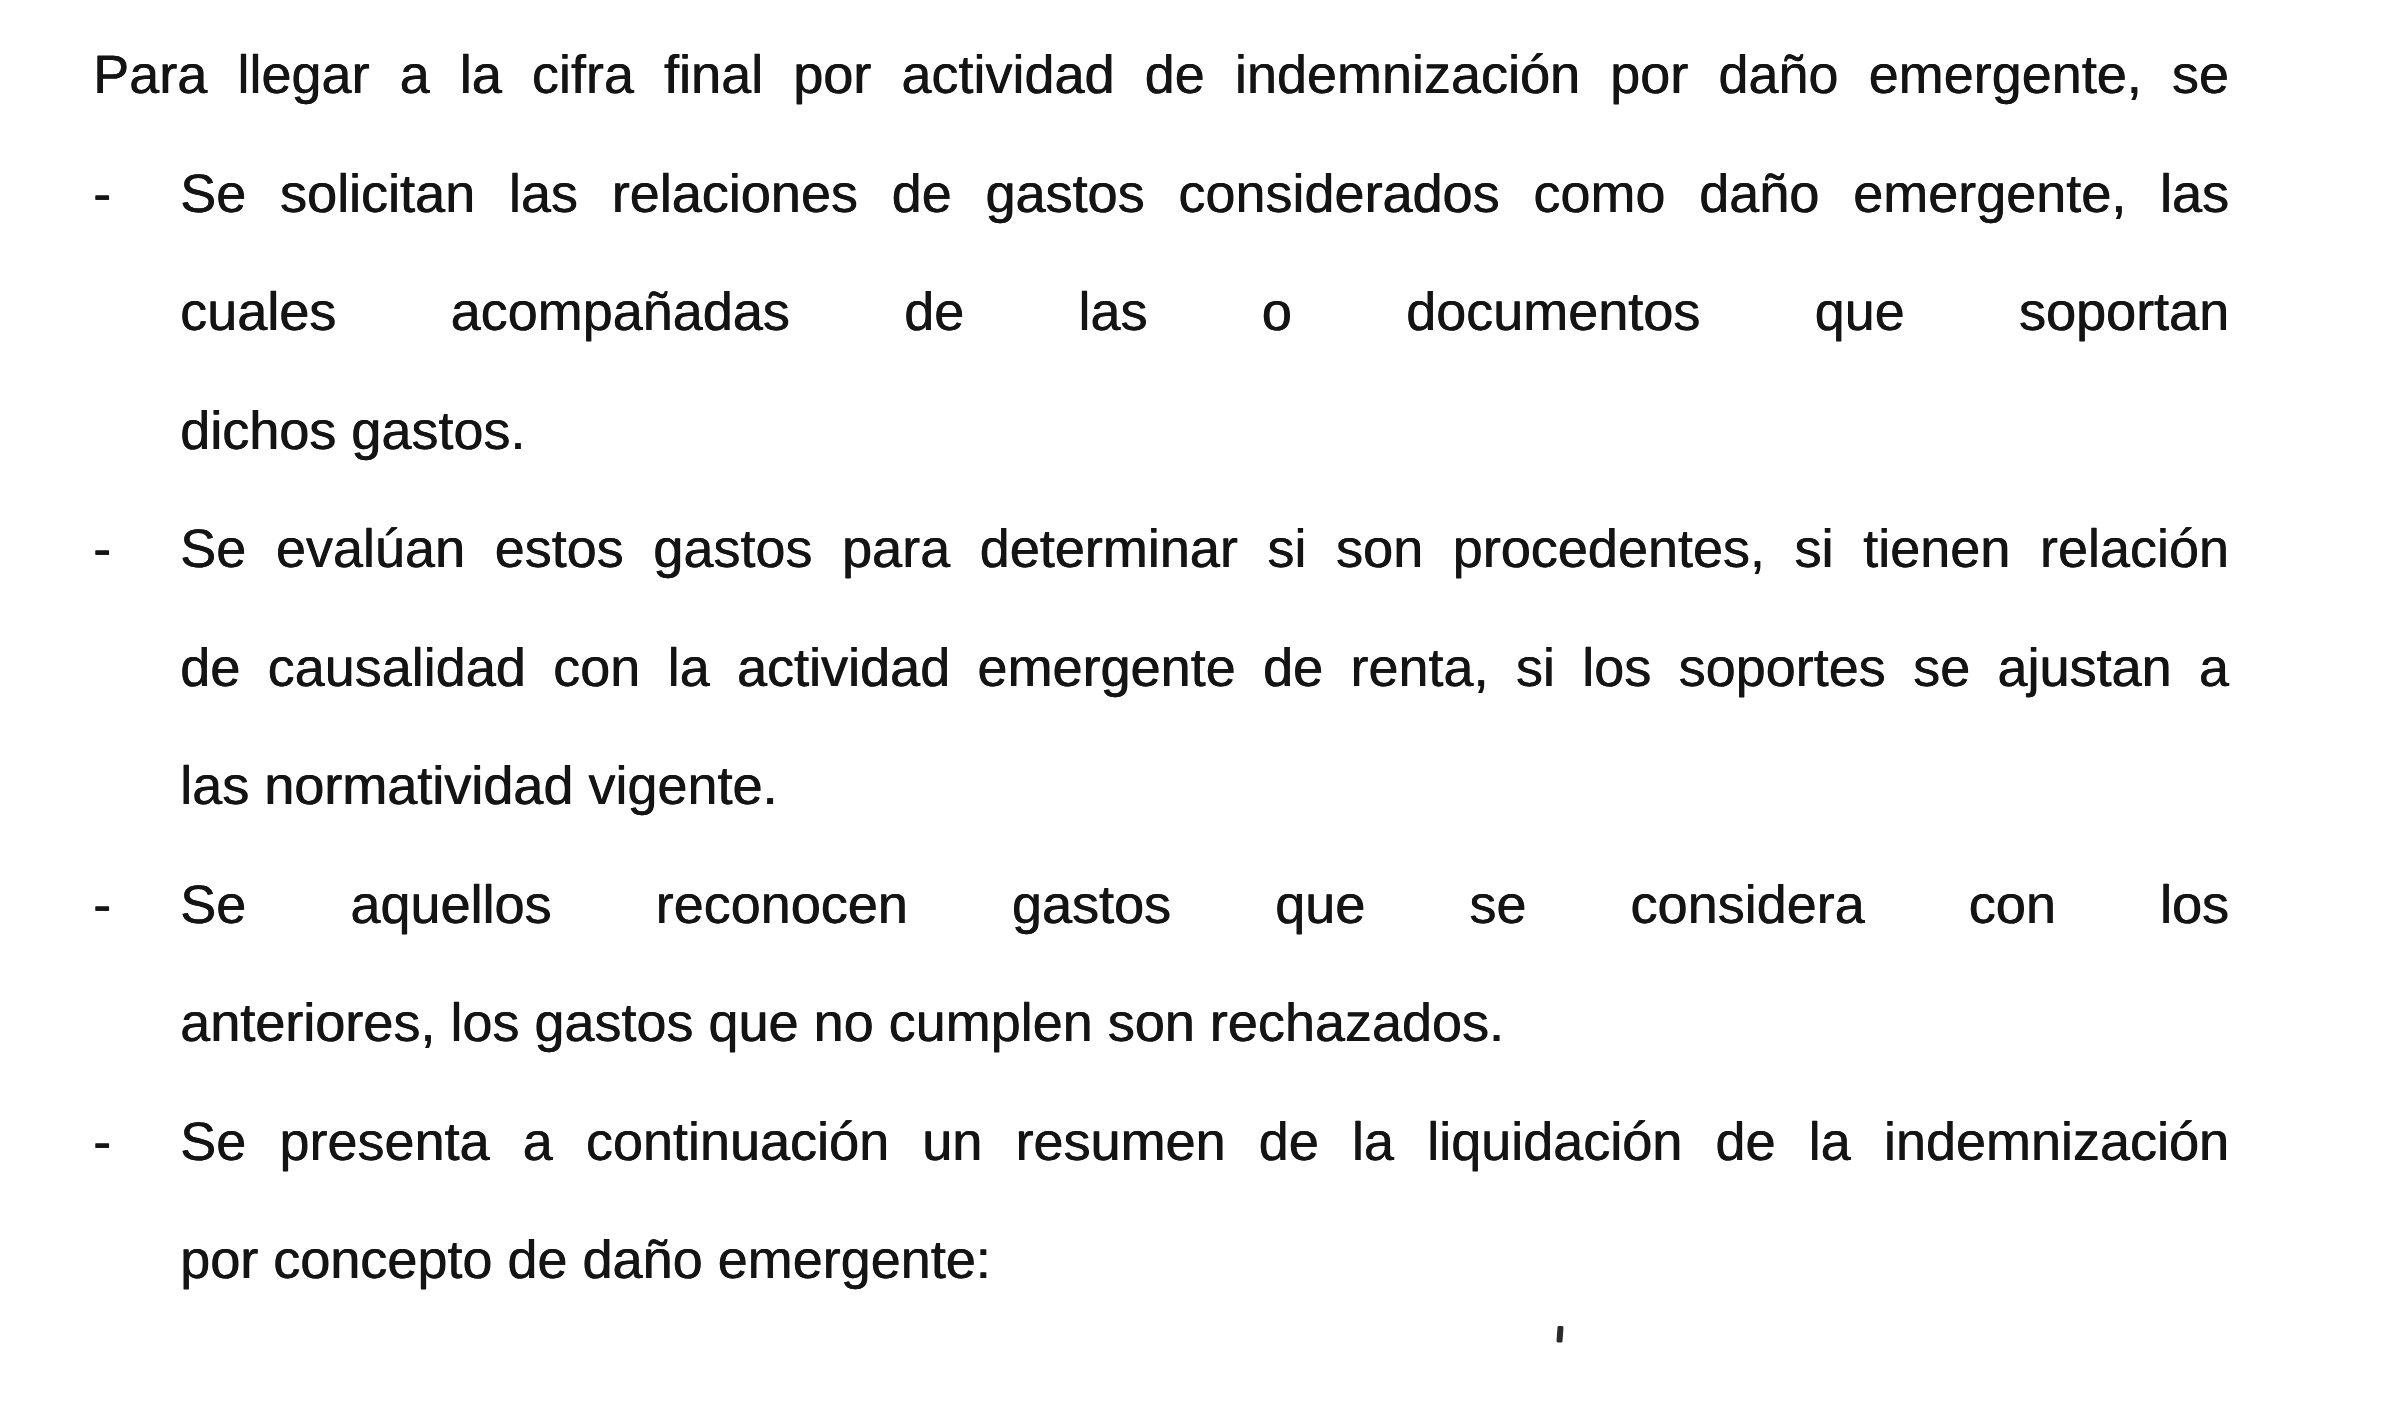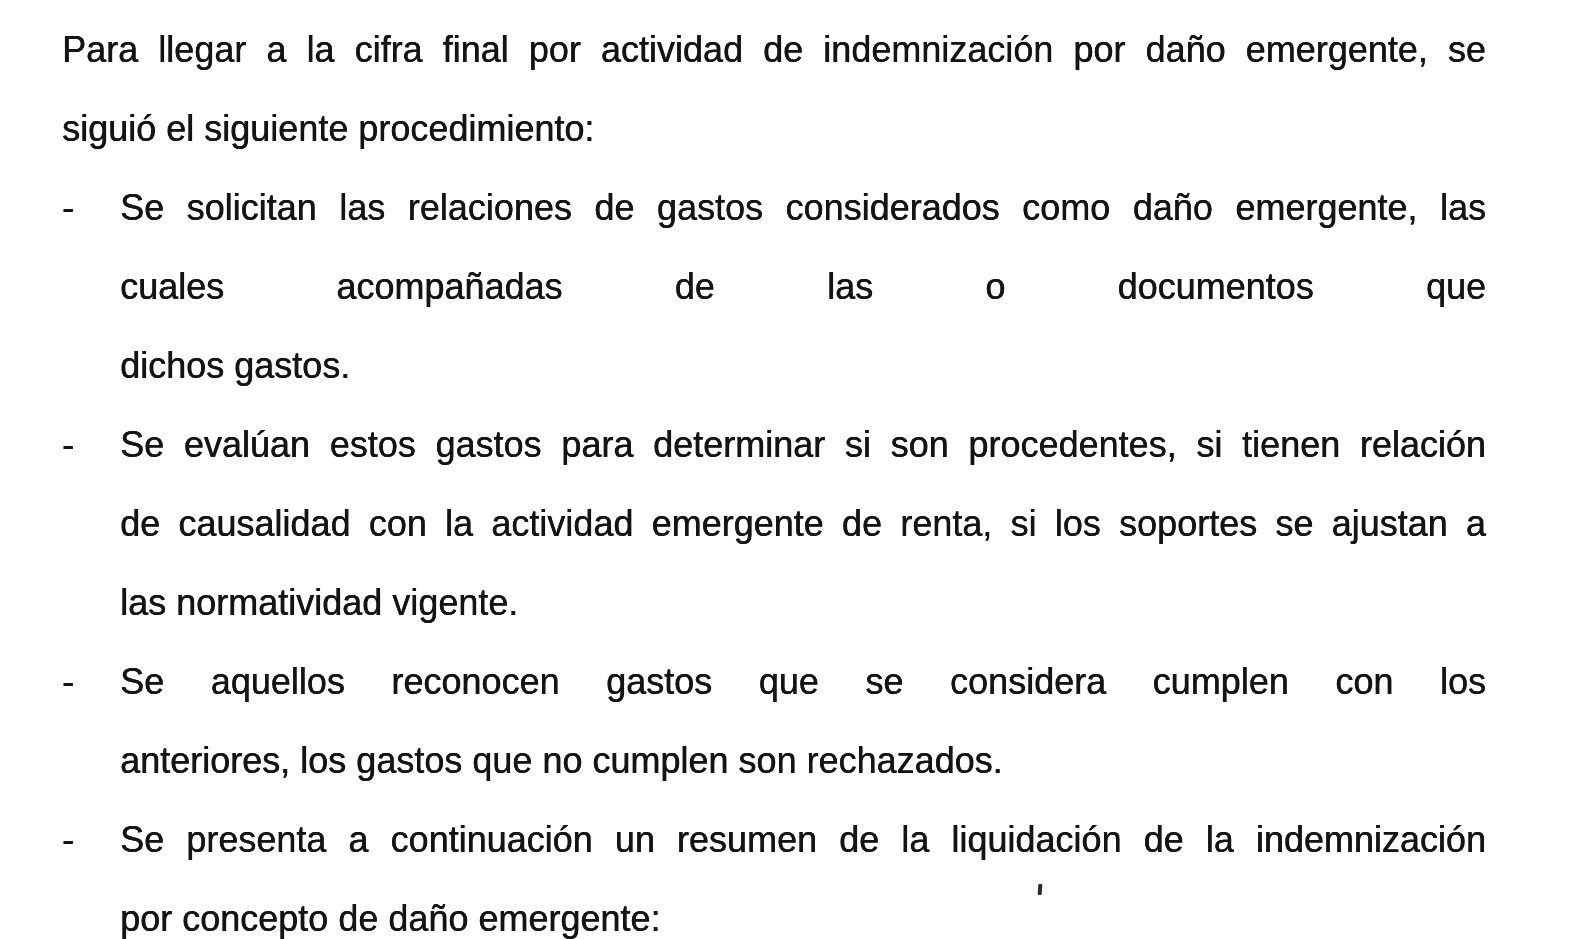--- a/index.html
+++ b/index.html
@@ -79,21 +79,20 @@
           <span class="word">final</span>
           <span class="word">por</span>
           <span class="word">actividad</span>
           <span class="word">de</span>
           <span class="word">indemnización</span>
           <span class="word">por</span>
           <span class="word">daño</span>
           <span class="word">emergente,</span>
           <span class="word">se</span>
         </div>
-        <div class="line">siguió el siguiente procedimiento:</div>
       </div>
     <div>
         <div class="bullet-item">
           <span class="bullet-dash">-</span>
           <div class="bullet-lines">
             <div class="line justify">
               <span class="word">Se</span>
               <span class="word">solicitan</span>
               <span class="word">las</span>
               <span class="word">relaciones</span>
@@ -106,20 +105,21 @@
               <span class="word">las</span>
             </div>
             <div class="line justify">
               <span class="word">cuales</span>
               <span class="word">acompañadas</span>
               <span class="word">de</span>
               <span class="word">las</span>
               <span class="word">o</span>
               <span class="word">documentos</span>
               <span class="word">que</span>
+              <span class="word">soportan</span>
             </div>
             <div class="line">dichos gastos.</div>
           </div>
         </div>
         <div class="bullet-item">
           <span class="bullet-dash">-</span>
           <div class="bullet-lines">
             <div class="line justify">
               <span class="word">Se</span>
               <span class="word">evalúan</span>
@@ -157,21 +157,20 @@
           <span class="bullet-dash">-</span>
           <div class="bullet-lines">
             <div class="line justify">
               <span class="word">Se</span>
               <span class="word">aquellos</span>
               <span class="word">reconocen</span>
               <span class="word">gastos</span>
               <span class="word">que</span>
               <span class="word">se</span>
               <span class="word">considera</span>
-              <span class="word">cumplen</span>
               <span class="word">con</span>
               <span class="word">los</span>
             </div>
             <div class="line">anteriores, los gastos que no cumplen son rechazados.</div>
           </div>
         </div>
         <div class="bullet-item">
           <span class="bullet-dash">-</span>
           <div class="bullet-lines">
             <div class="line justify">

